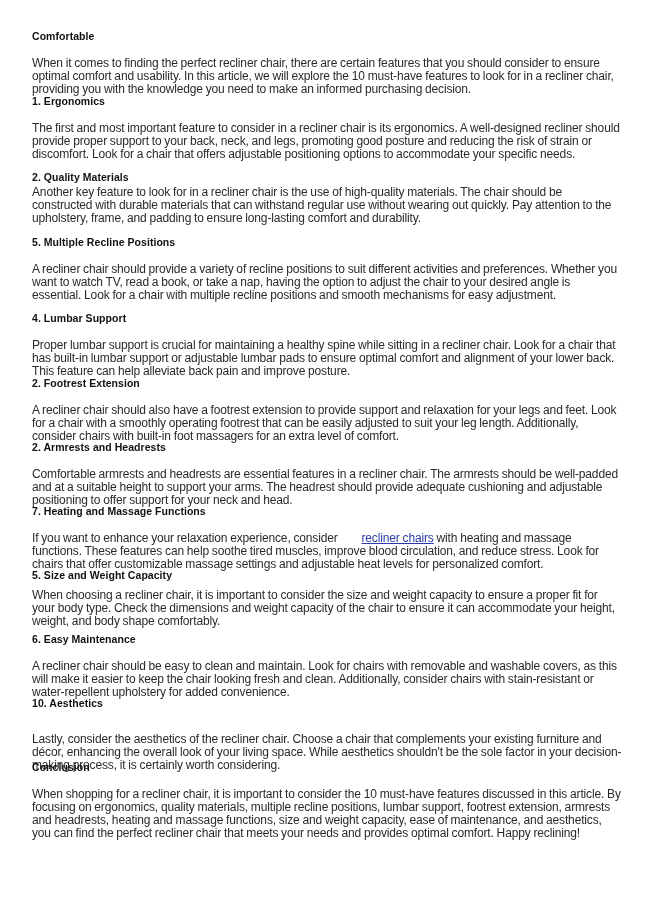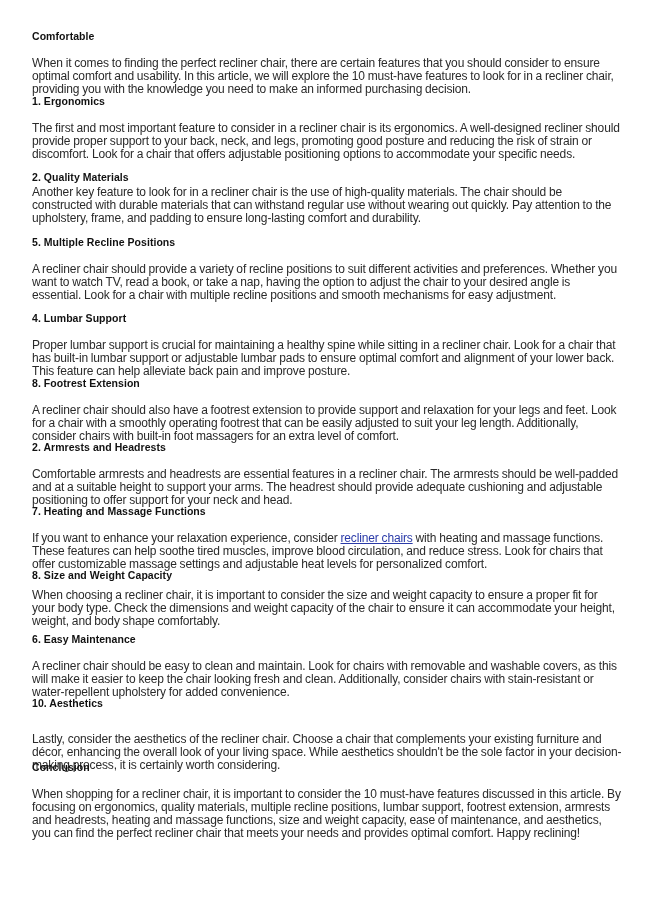--- a/index.html
+++ b/index.html
@@ -3,21 +3,21 @@
 <meta charset="utf-8">
 <style>
   html, body { margin: 0; padding: 0; background: #ffffff; }
   body { width: 650px; height: 920px; overflow: hidden; position: relative; font-family: "Liberation Sans", sans-serif; color: #1a1a1a; }
   .page { position: absolute; left: 32px; top: 30px; width: 590px; }
   .sec { position: absolute; left: 0; width: 590px; }
   h2 { margin: 0; font-size: 10.5px; font-weight: bold; color: #111; line-height: 13px; letter-spacing: 0.05px; }
   p { margin: 0; font-size: 12px; line-height: 13px; color: #2a2a2a; letter-spacing: -0.15px; word-spacing: -0.3px; }
   .h { position: absolute; left: 0; }
   .b { position: absolute; left: 0; width: 590px; }
-  a.link { color: #2a3aa8; text-decoration: underline; }
+  a.link { color: #2a3aa8; text-decoration: underline; margin-left: 21px; }
 </style>
 </head>
 <body>
 
 <div class="page">
 
   <div class="sec" style="top:0px">
     <h2 class="h">Comfortable</h2>
     <p class="b" style="top:27px">When it comes to finding the perfect recliner chair, there are certain features that you should consider to ensure optimal comfort and usability. In this article, we will explore the 10 must-have features to look for in a recliner chair, providing you with the knowledge you need to make an informed purchasing decision.</p>
   </div>
@@ -36,36 +36,36 @@
     <h2 class="h">5. Multiple Recline Positions</h2>
     <p class="b" style="top:27px">A recliner chair should provide a variety of recline positions to suit different activities and preferences. Whether you want to watch TV, read a book, or take a nap, having the option to adjust the chair to your desired angle is essential. Look for a chair with multiple recline positions and smooth mechanisms for easy adjustment.</p>
   </div>
 
   <div class="sec" style="top:282px">
     <h2 class="h">4. Lumbar Support</h2>
     <p class="b" style="top:27px">Proper lumbar support is crucial for maintaining a healthy spine while sitting in a recliner chair. Look for a chair that has built-in lumbar support or adjustable lumbar pads to ensure optimal comfort and alignment of your lower back. This feature can help alleviate back pain and improve posture.</p>
   </div>
 
   <div class="sec" style="top:347px">
-    <h2 class="h">8. Footrest Extension</h2>
+    <h2 class="h">2. Footrest Extension</h2>
     <p class="b" style="top:27px">A recliner chair should also have a footrest extension to provide support and relaxation for your legs and feet. Look for a chair with a smoothly operating footrest that can be easily adjusted to suit your leg length. Additionally, consider chairs with built-in foot massagers for an extra level of comfort.</p>
   </div>
 
   <div class="sec" style="top:411px">
     <h2 class="h">2. Armrests and Headrests</h2>
     <p class="b" style="top:27px">Comfortable armrests and headrests are essential features in a recliner chair. The armrests should be well-padded and at a suitable height to support your arms. The headrest should provide adequate cushioning and adjustable positioning to offer support for your neck and head.</p>
   </div>
 
   <div class="sec" style="top:475px">
     <h2 class="h">7. Heating and Massage Functions</h2>
     <p class="b" style="top:27px"><span>If you want to enhance your relaxation experience, consider </span><a class="link" href="#">recliner chairs</a><span> with heating and massage functions. These features can help soothe tired muscles, improve blood circulation, and reduce stress. Look for chairs that offer customizable massage settings and adjustable heat levels for personalized comfort.</span></p>
   </div>
 
   <div class="sec" style="top:539px">
-    <h2 class="h">8. Size and Weight Capacity</h2>
+    <h2 class="h">5. Size and Weight Capacity</h2>
     <p class="b" style="top:20px">When choosing a recliner chair, it is important to consider the size and weight capacity to ensure a proper fit for your body type. Check the dimensions and weight capacity of the chair to ensure it can accommodate your height, weight, and body shape comfortably.</p>
   </div>
 
   <div class="sec" style="top:603px">
     <h2 class="h">6. Easy Maintenance</h2>
     <p class="b" style="top:27px">A recliner chair should be easy to clean and maintain. Look for chairs with removable and washable covers, as this will make it easier to keep the chair looking fresh and clean. Additionally, consider chairs with stain-resistant or water-repellent upholstery for added convenience.</p>
   </div>
 
   <div class="sec" style="top:667px">
     <h2 class="h">10. Aesthetics</h2>

